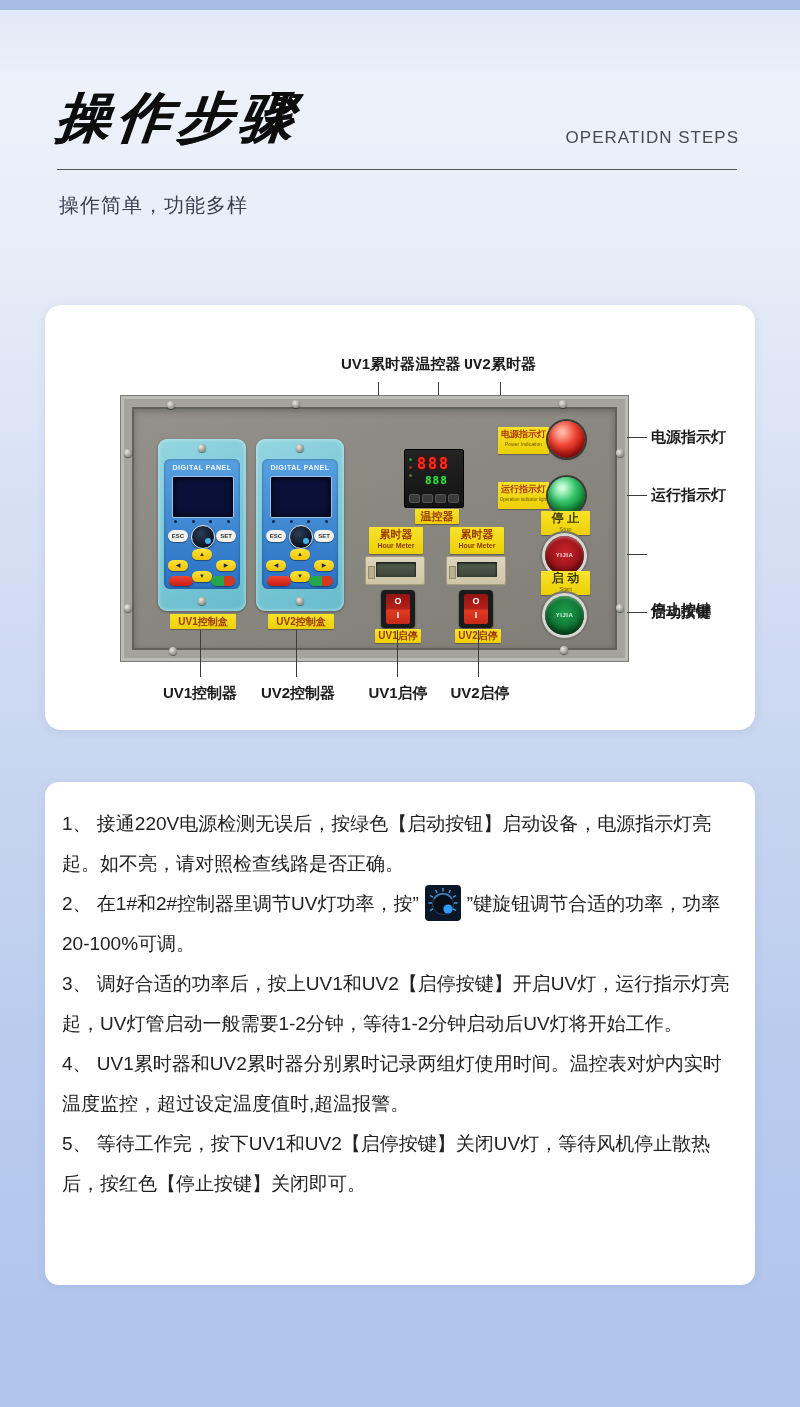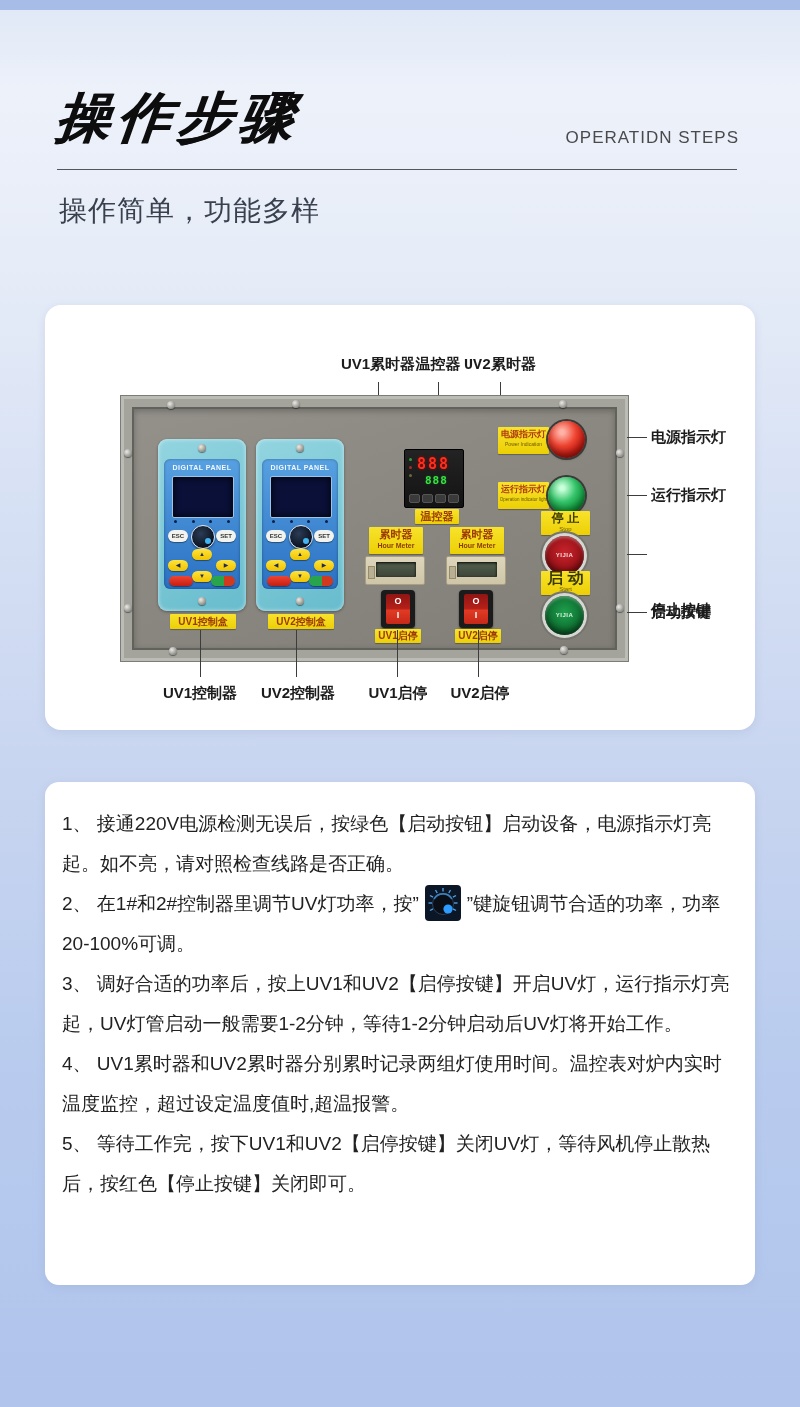--- a/index.html
+++ b/index.html
@@ -8,21 +8,21 @@
     font-family:"Liberation Sans",sans-serif;
     background:linear-gradient(180deg,#dfe8f6 0px,#edf1fa 90px,#e7edf8 250px,#d6e0f4 520px,#c8d5f0 780px,#b8cbee 1080px,#b0c4ec 1407px);
   }
   .abs{position:absolute;}
   
   .top-bar{left:0;top:0;width:800px;height:10px;background:#a7bde8;}
   .title{left:56px;top:82px;font-size:54px;font-weight:bold;font-style:italic;color:#0d0d0d;
          letter-spacing:7px;transform:skewX(-6deg);text-shadow:1px 0 0 #0d0d0d;}
   .subtitle-en{right:61px;top:128px;font-size:17px;color:#4a4a4c;letter-spacing:1px;}
   .divider{left:57px;top:169px;width:680px;height:0;border-top:1px solid #55565a;}
-  .tagline{left:59px;top:192px;font-size:28px;color:#39414f;letter-spacing:1px;}
+  .tagline{left:59px;top:192px;font-size:20px;color:#39414f;letter-spacing:1px;}
   
   .card{background:#ffffff;border-radius:16px;box-shadow:0 2px 8px rgba(110,130,170,.16);}
   .card1{left:45px;top:305px;width:710px;height:425px;}
   .card2{left:45px;top:782px;width:710px;height:503px;border-radius:14px;}
   
   .co-label{font-size:15px;font-weight:bold;color:#1c1c1c;white-space:nowrap;}
   .co-top{top:50px;transform:translateX(-50%);}
   .vline{width:0;border-left:1.5px solid #3c3c3c;}
   .hline{height:0;border-top:1.5px solid #3c3c3c;width:20px;left:582px;}
   .rlab{left:606px;}
@@ -258,21 +258,21 @@
 
     <div class="abs ytag" style="left:420px;top:115px;width:49px;height:24px;">
       <span class="cn" style="font-size:12px;line-height:14px;color:#3a3a00;">停 止</span>
       <span class="en" style="font-size:6px;line-height:8px;">Stop</span>
     </div>
     <div class="abs push red" style="left:424px;top:140px;">
       <span>YIJIA</span>
     </div>
 
     <div class="abs ytag" style="left:420px;top:175px;width:49px;height:24px;">
-      <span class="cn" style="font-size:16px;line-height:14px;color:#3a3a00;">启 动</span>
+      <span class="cn" style="font-size:12px;line-height:14px;color:#3a3a00;">启 动</span>
       <span class="en" style="font-size:6px;line-height:8px;">Start</span>
     </div>
     <div class="abs push green" style="left:424px;top:200px;">
       <span>YIJIA</span>
     </div>
   </div>
 
   <div class="abs hline" style="top:132px;"></div>
   <div class="abs hline" style="top:190px;"></div>
   <div class="abs hline" style="top:249px;"></div>

